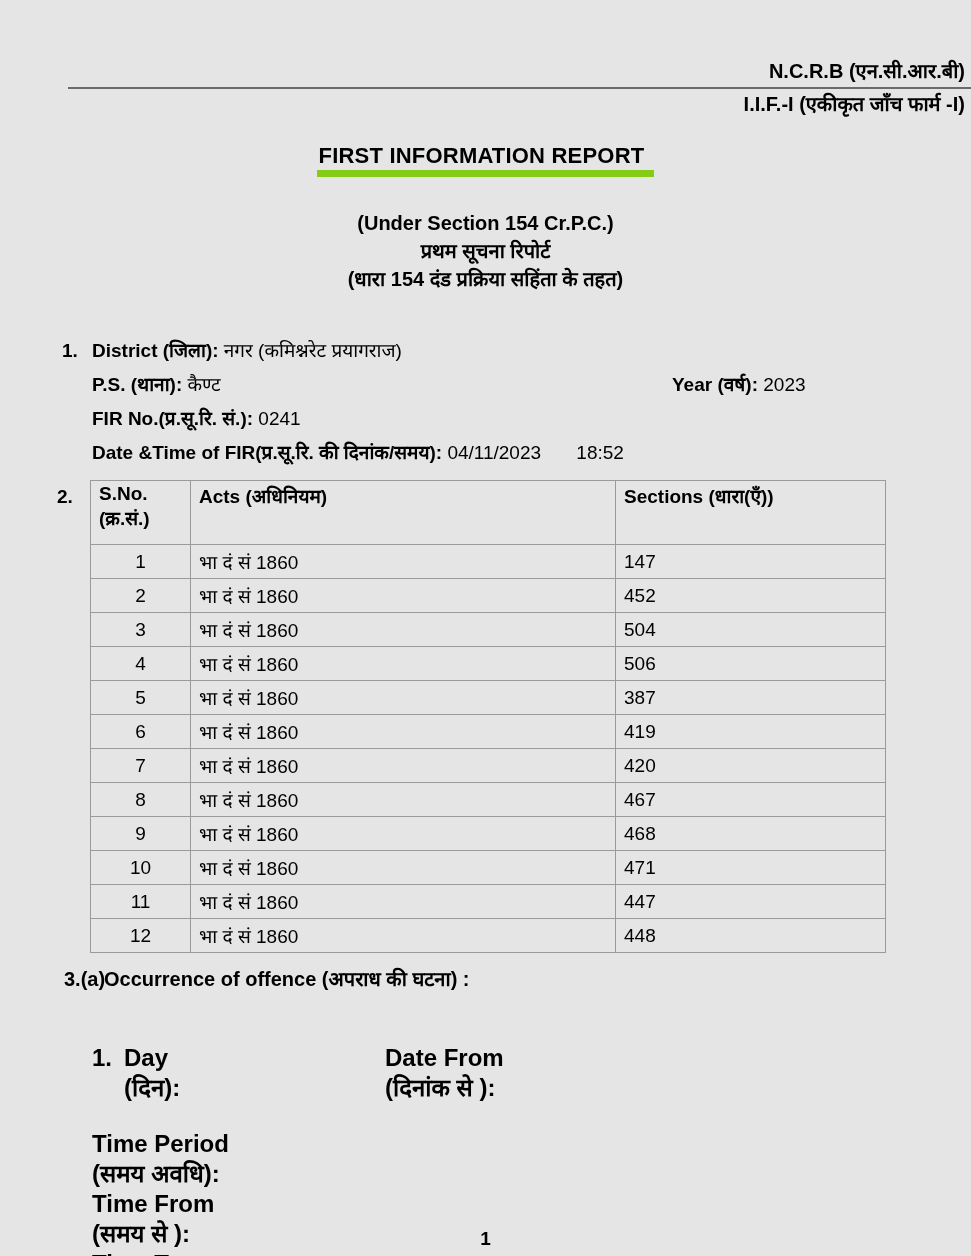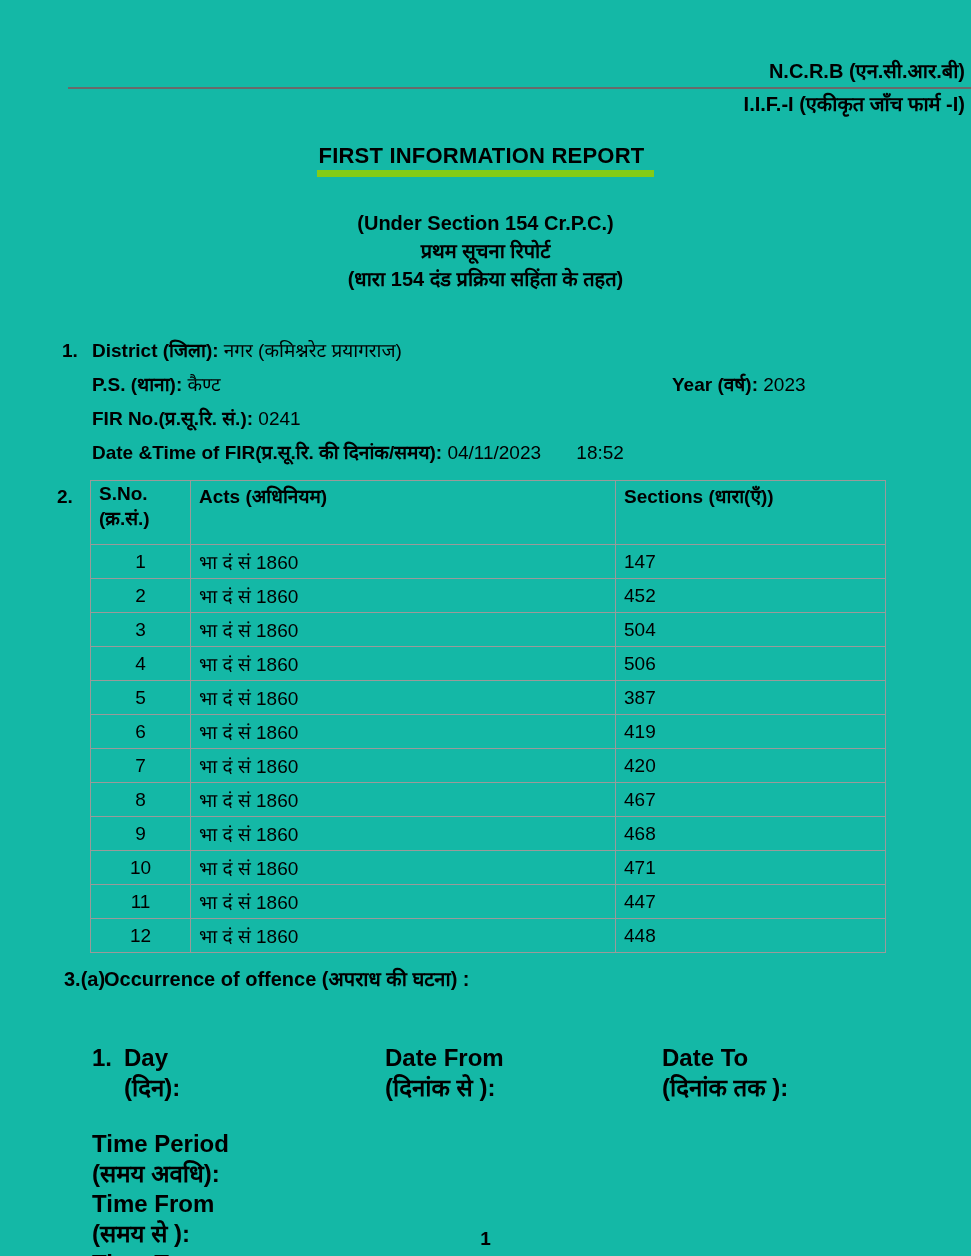--- a/index.html
+++ b/index.html
@@ -2,21 +2,21 @@
 <html><head>
 <meta charset="utf-8">
 <style>
   * { box-sizing: border-box; }
   html, body { margin: 0; padding: 0; background: #ffffff; }
   .page {
     position: relative;
     width: 971px;
     height: 1256px;
     margin: 0 auto;
-    background: #14b8a6;
+    background: #e5e5e5;
     color: #000000;
     font-family: "Liberation Sans", "DejaVu Sans", sans-serif;
     font-size: 19px;
     overflow: hidden;
   }
   
   .doc-header { padding-top: 58px; text-align: right; font-weight: bold; font-size: 20px; line-height: 26px; }
   .doc-header .hline { padding-right: 6px; }
   .header-rule { border: none; border-top: 2px solid #6a6a6a; margin: 3px 0 2px 68px; }
   
@@ -215,24 +215,20 @@
   <div class="occ">
     <div class="occ-row">
       <div class="occ-cell r1-a">
         <div><span class="itemnum">1.</span><span class="en">Day</span></div>
         <div class="hi indent32">(दिन):</div>
       </div>
       <div class="occ-cell r1-b">
         <div class="en">Date From</div>
         <div class="hi">(दिनांक से ):</div>
       </div>
-      <div class="occ-cell">
-        <div class="en">Date To</div>
-        <div class="hi">(दिनांक तक ):</div>
-      </div>
     </div>
     <div class="occ-row second">
       <div class="occ-cell r2-a">
         <div class="en">Time Period</div>
         <div class="hi">(समय अवधि):</div>
       </div>
       <div class="occ-cell r2-b">
         <div class="en">Time From</div>
         <div class="hi">(समय से ):</div>
       </div>

